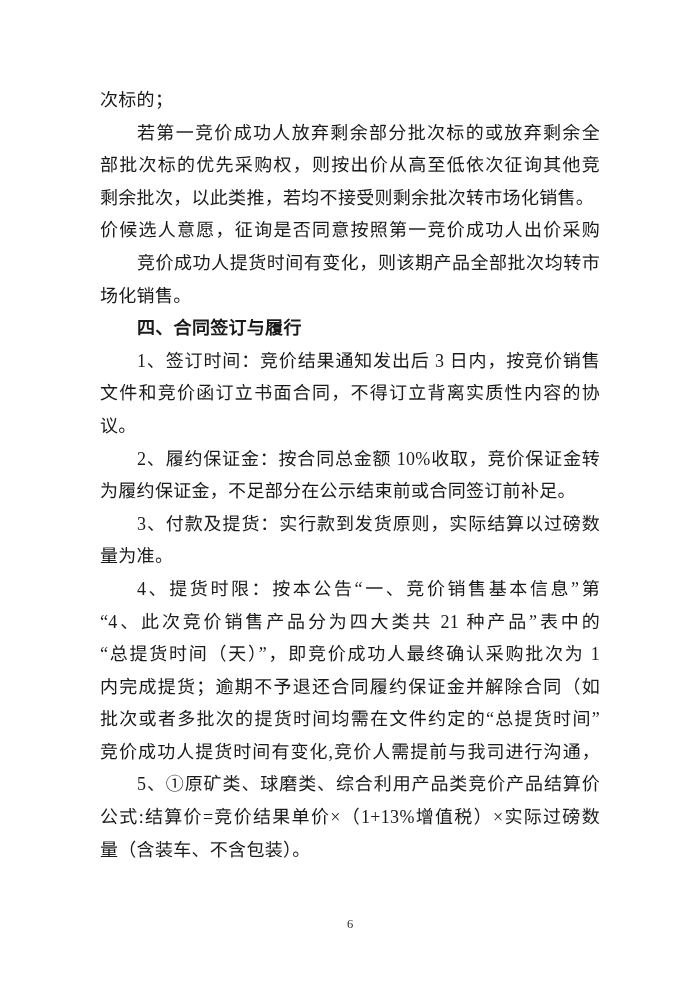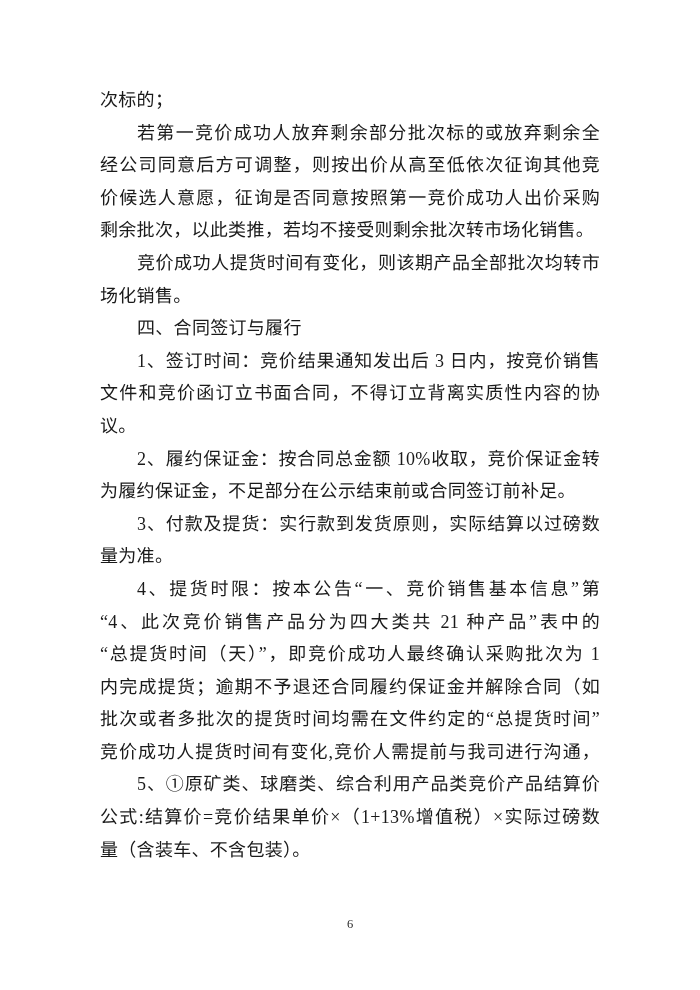--- a/index.html
+++ b/index.html
@@ -41,21 +41,21 @@
     overflow: visible;
   }
   .line.last {
     text-align: left;
     text-align-last: left;
   }
   .line.indent {
     padding-left: 37px;
   }
   .para.bold .line {
-    font-weight: normal;
+    font-weight: bold;
     text-align: center;
   }
   .page-footer {
     position: absolute;
     left: 0;
     top: 914px;
     width: 700px;
     text-align: center;
   }
   .page-number {
@@ -68,23 +68,23 @@
 <body>
 
 <main class="page">
 
   <section class="text-block">
       <div class="para">
         <div class="line last">次标的；</div>
       </div>
       <div class="para">
         <div class="line indent">若第一竞价成功人放弃剩余部分批次标的或放弃剩余全</div>
-        <div class="line">经公司同意后方可调整，则按出价从高至低依次征询其他竞</div>
+        <div class="line">部批次标的优先采购权，则按出价从高至低依次征询其他竞</div>
+        <div class="line last">剩余批次，以此类推，若均不接受则剩余批次转市场化销售。</div>
         <div class="line">价候选人意愿，征询是否同意按照第一竞价成功人出价采购</div>
-        <div class="line last">剩余批次，以此类推，若均不接受则剩余批次转市场化销售。</div>
       </div>
       <div class="para">
         <div class="line indent">竞价成功人提货时间有变化，则该期产品全部批次均转市</div>
         <div class="line last">场化销售。</div>
       </div>
       <div class="para bold">
         <div class="line last indent">四、合同签订与履行</div>
       </div>
       <div class="para">
         <div class="line indent">1、签订时间：竞价结果通知发出后 3 日内，按竞价销售</div>

